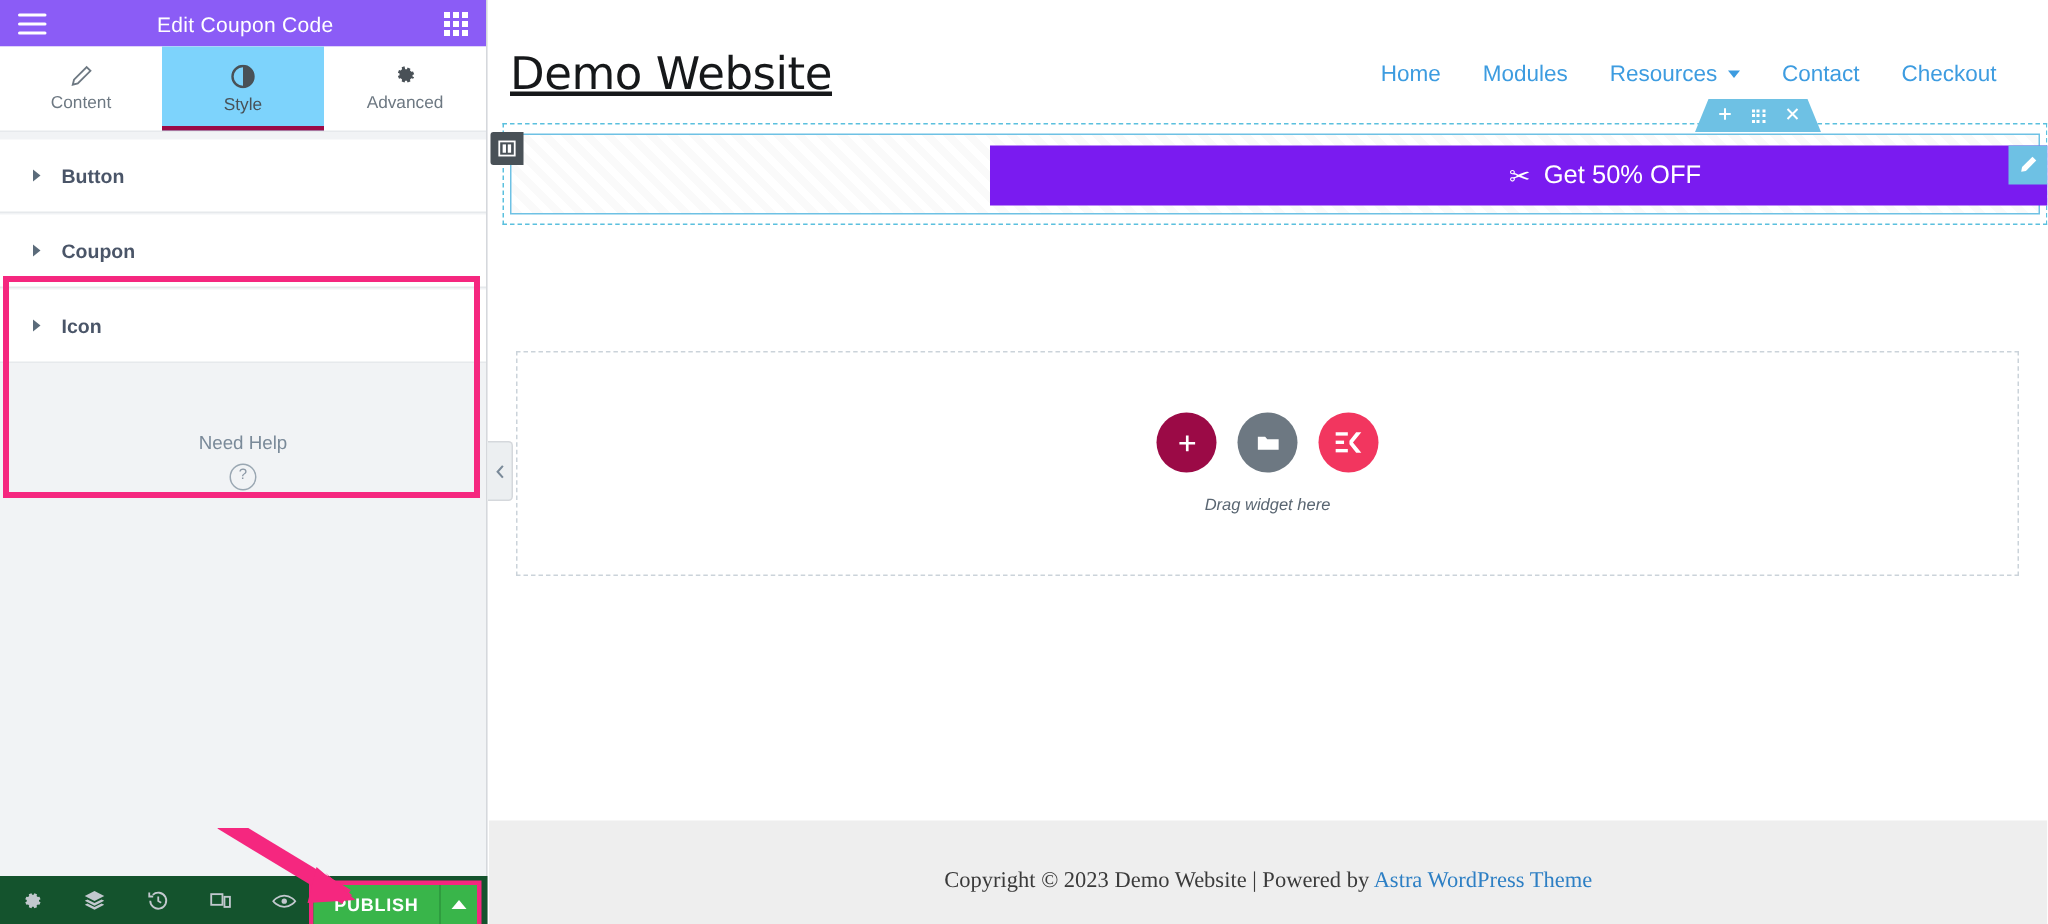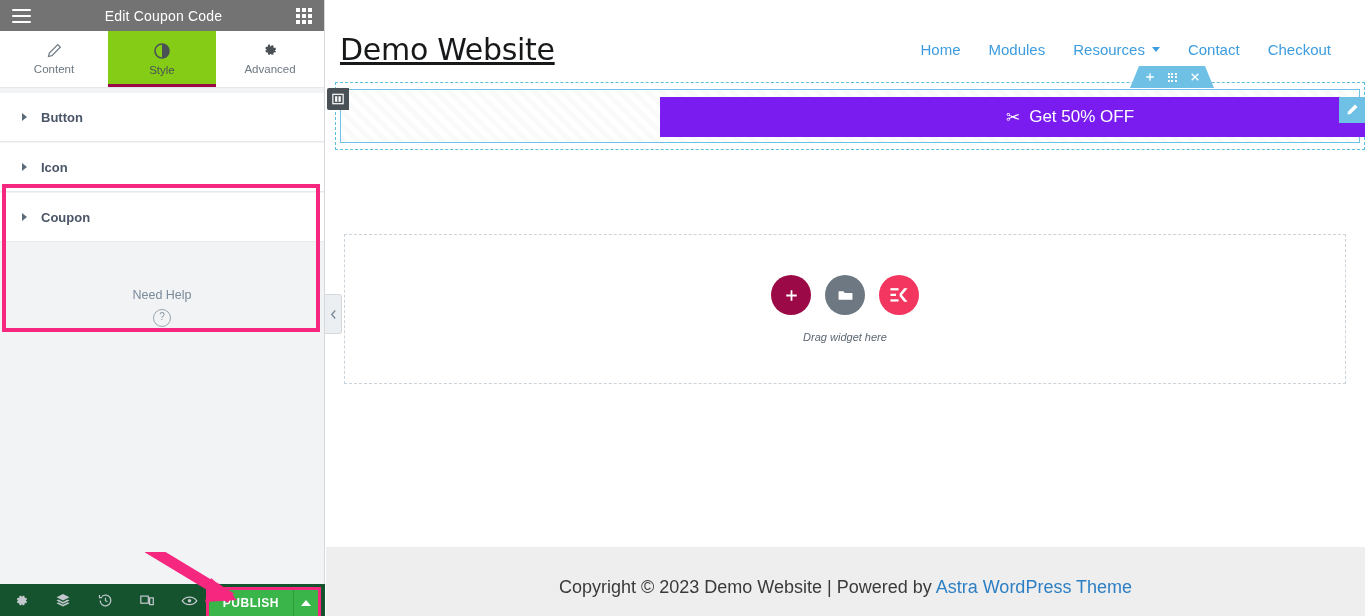--- a/index.html
+++ b/index.html
@@ -7,34 +7,34 @@
     width:1365px;height:616px;overflow:hidden;
     font-family:"Liberation Sans", sans-serif;
     background:#ffffff;
     -webkit-font-smoothing:antialiased;
   }
   .app{position:relative;width:1365px;height:616px;}
 
   
   .panel{position:absolute;left:0;top:0;width:325px;height:616px;background:#f1f3f5;
          border-right:1px solid #d5d8dc;box-sizing:border-box;}
-  .panel-header{height:31px;background:#737373;display:flex;align-items:center;
+  .panel-header{height:31px;background:#8b5cf6;display:flex;align-items:center;
                 justify-content:center;padding:0 12px;box-sizing:border-box;}
   .panel-title{color:#ffffff;font-size:14px;font-weight:400;letter-spacing:.2px;
                flex:1;text-align:center;}
   .hamburger{width:19px;height:14px;display:flex;flex-direction:column;justify-content:space-between;cursor:pointer;}
   .hamburger span{display:block;height:2px;background:#fff;border-radius:1px;}
   .grid-icon{display:grid;grid-template-columns:repeat(3,4px);grid-template-rows:repeat(3,4px);
              gap:2px;cursor:pointer;}
   .grid-icon i{background:#fff;display:block;width:4px;height:4px;}
 
   .tabs{height:56px;background:#ffffff;display:flex;border-bottom:1px solid #e6e9ec;}
   .tab{flex:1;display:flex;flex-direction:column;align-items:center;justify-content:center;
        gap:5px;cursor:pointer;position:relative;color:#6d7882;font-size:11.5px;}
-  .tab.active{background:#84cc16;color:#495157;}
+  .tab.active{background:#7dd3fc;color:#495157;}
   .tab.active:after{content:"";position:absolute;left:0;right:0;bottom:0;height:3px;background:#9b0a46;}
   .tab svg{display:block;}
 
   .sections-wrap{position:relative;padding-top:5px;}
   .hl-box{position:absolute;left:2px;top:96px;width:318px;height:148px;
           border:4px solid #f5277f;box-sizing:border-box;pointer-events:none;z-index:6;}
   .section{height:49px;background:#ffffff;border-bottom:1px solid #e6e9ec;
            display:flex;align-items:center;padding-left:22px;box-sizing:border-box;cursor:pointer;}
   .section + .section{margin-top:1px;}
   .sec-arrow{width:0;height:0;border-left:5px solid #5b6b7a;border-top:4px solid transparent;
@@ -111,21 +111,21 @@
   .circ{width:40px;height:40px;border-radius:50%;display:flex;align-items:center;
         justify-content:center;cursor:pointer;}
   .circ.add{background:#9b0a46;}
   .circ.folder{background:#6d7882;}
   .circ.ek{background:#f2365f;}
   .drag-text{font-style:italic;color:#5a6672;font-size:11px;}
 
   
   .site-footer{position:absolute;left:0;bottom:0;width:1039px;height:81px;background:#eeeeee;
                display:flex;align-items:center;justify-content:center;}
-  .site-footer .ftxt{font-size:18px;color:#3a3a3a;font-family:Liberation Sans, sans-serif;}
+  .site-footer .ftxt{font-size:15px;color:#3a3a3a;font-family:Liberation Serif, serif;}
   .site-footer a{color:#2d7fc4;cursor:pointer;}
 </style>
 </head>
 <body>
 
 <div class="app">
 
   <div class="panel">
 
     <div class="panel-header">
@@ -178,25 +178,25 @@
     </div>
 
     <div class="sections-wrap">
       <div class="hl-box"></div>
       <div class="section">
         <span class="sec-arrow"></span>
         <span class="sec-label">Button</span>
       </div>
       <div class="section">
         <span class="sec-arrow"></span>
-        <span class="sec-label">Icon</span>
+        <span class="sec-label">Coupon</span>
       </div>
       <div class="section">
         <span class="sec-arrow"></span>
-        <span class="sec-label">Coupon</span>
+        <span class="sec-label">Icon</span>
       </div>
     </div>
 
     <div class="need-help">
       <span>Need Help</span>
       <span class="qmark">?</span>
     </div>
 
     <div class="panel-footer">
       <div class="fbtn">

